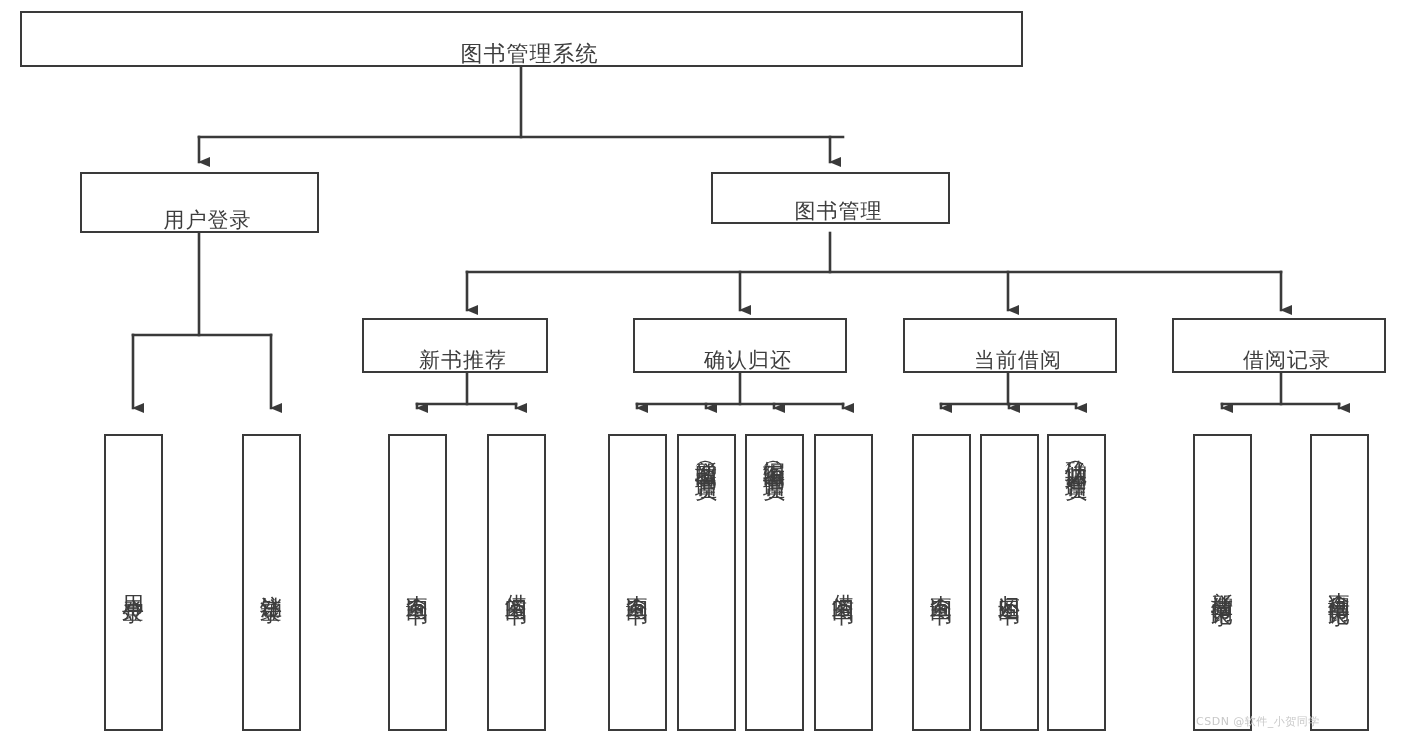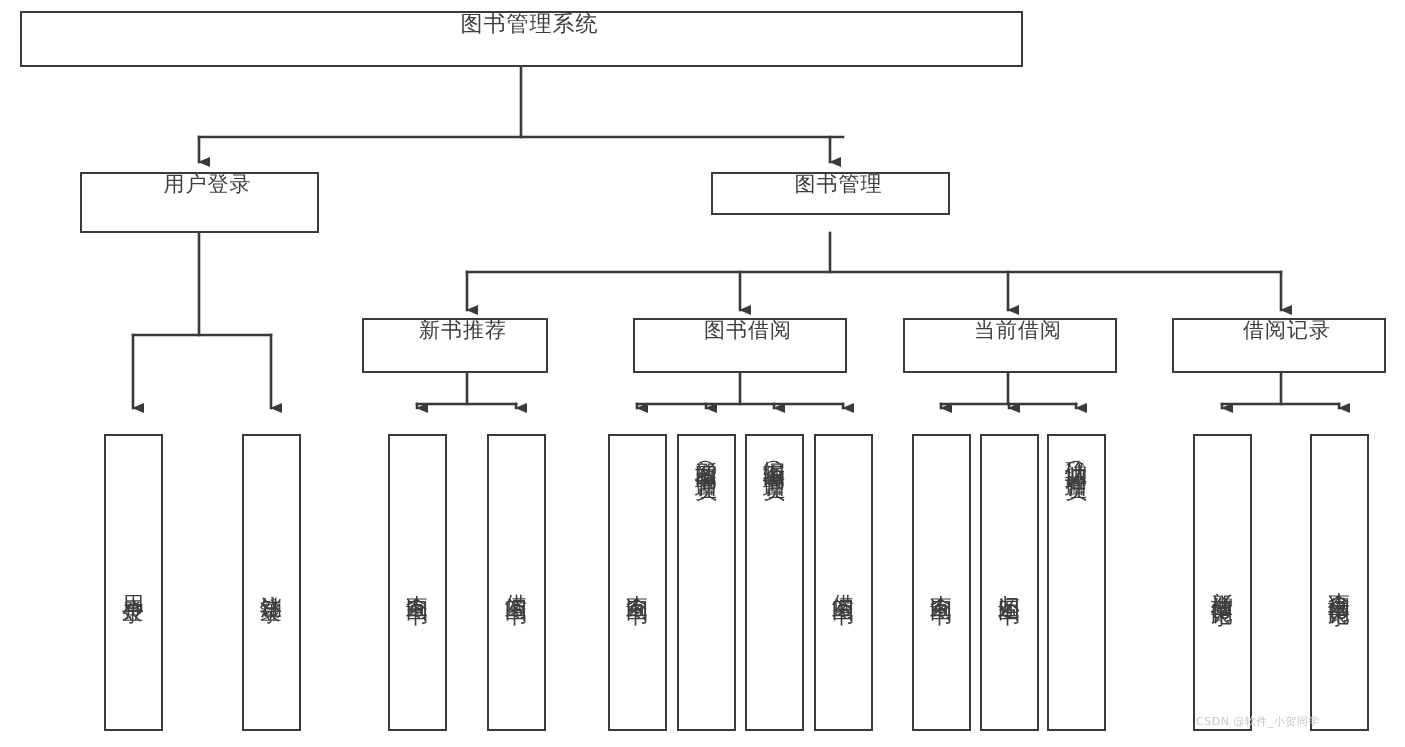--- a/index.html
+++ b/index.html
@@ -21,21 +21,21 @@
     width:1405px;height:747px;
     pointer-events:none;
   }
   
   .node{
     position:absolute;
     box-sizing:border-box;
     background:#ffffff;
     border:2.5px solid #3a3a3a;
     display:flex;
-    align-items:flex-start;
+    align-items:flex-end;
     justify-content:center;
     color:#3d3d3d;
     padding-left:16px;
   }
   .node.horiz{
     font-size:21px;
     letter-spacing:1px;
     line-height:1;
   }
   .node.root{
@@ -120,29 +120,29 @@
     </g>
   </svg>
 
   <div class="node horiz root" style="left:20px;top:11px;width:1003px;height:56px;">
     <span>图书管理系统</span>
   </div>
 
   <div class="node horiz" style="left:80px;top:172px;width:239px;height:61px;">
     <span>用户登录</span>
   </div>
-  <div class="node horiz" style="left:711px;top:172px;width:239px;height:43px;">
+  <div class="node horiz" style="left:711px;top:172px;width:239px;height:52px;">
     <span>图书管理</span>
   </div>
 
   <div class="node horiz" style="left:362px;top:318px;width:186px;height:55px;">
     <span>新书推荐</span>
   </div>
   <div class="node horiz" style="left:633px;top:318px;width:214px;height:55px;">
-    <span>图书借阅</span>
+    <span>确认归还</span>
   </div>
   <div class="node horiz" style="left:1172px;top:318px;width:214px;height:55px;">
     <span>借阅记录</span>
   </div>
   <div class="node horiz" style="left:903px;top:318px;width:214px;height:55px;">
     <span>当前借阅</span>
   </div>
 
   <div class="node vert" style="left:104px;top:434px;width:59px;height:297px;">
     <span>用户登录</span>

